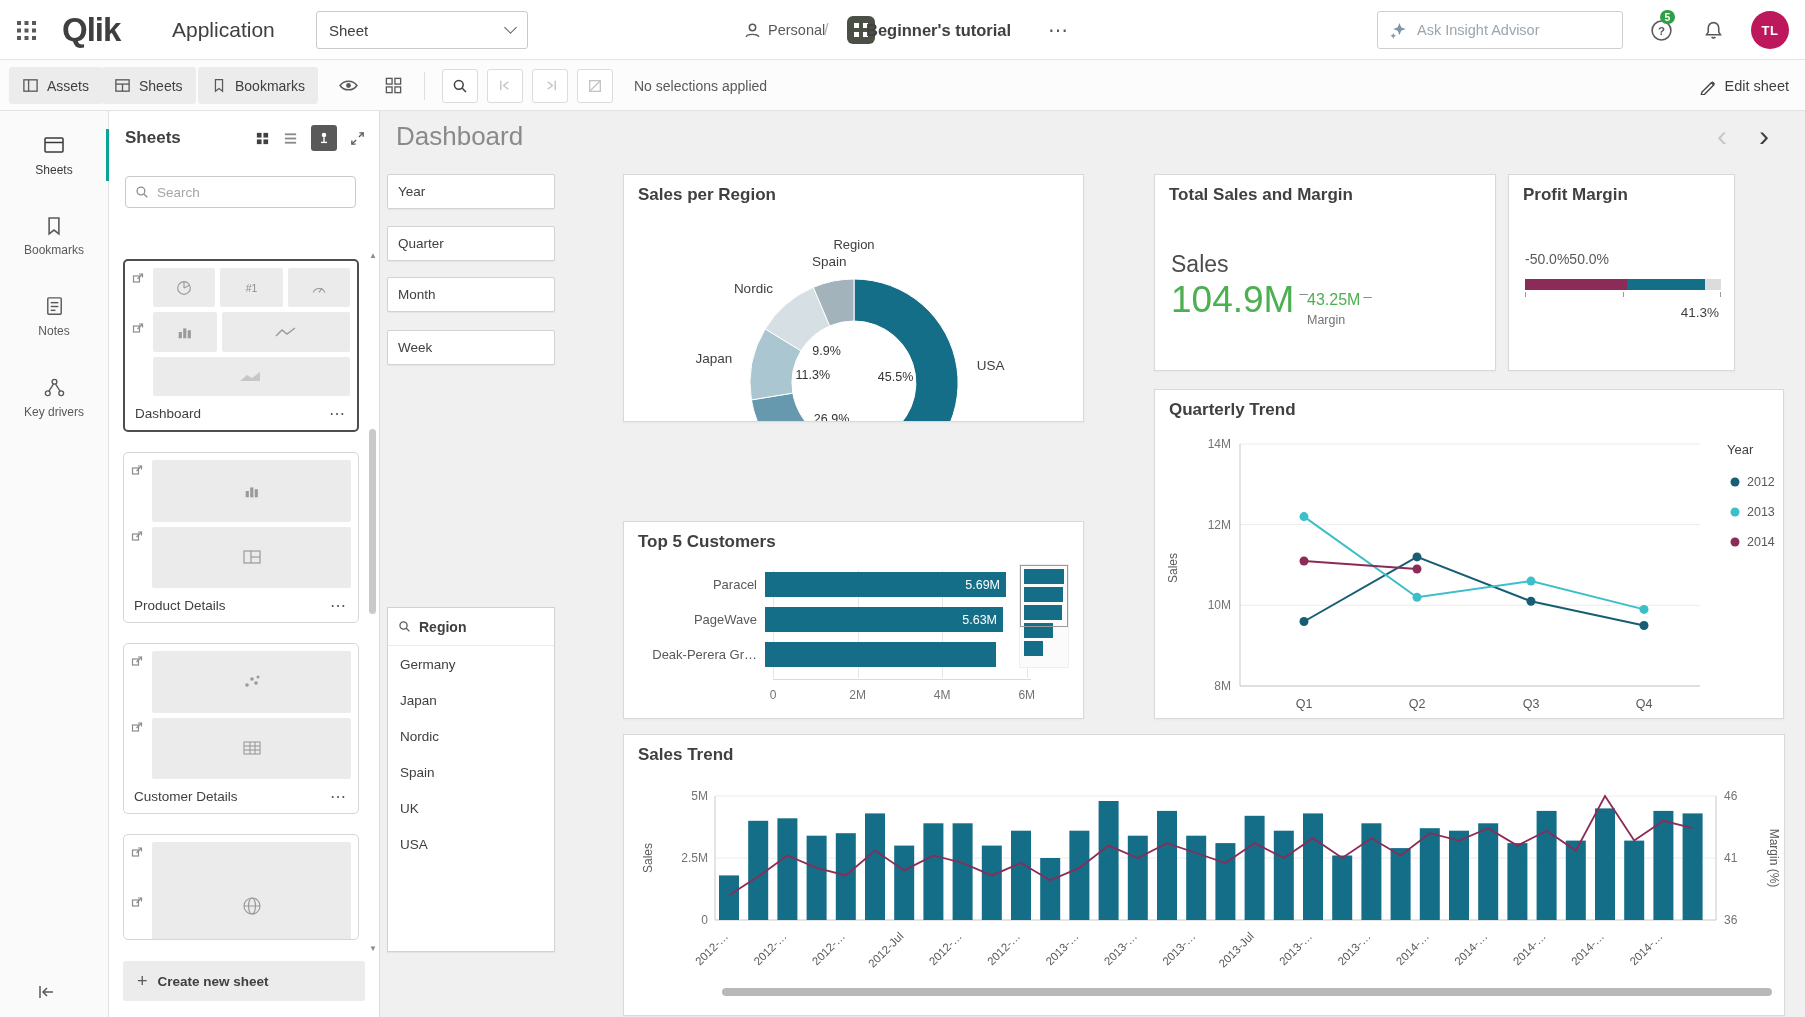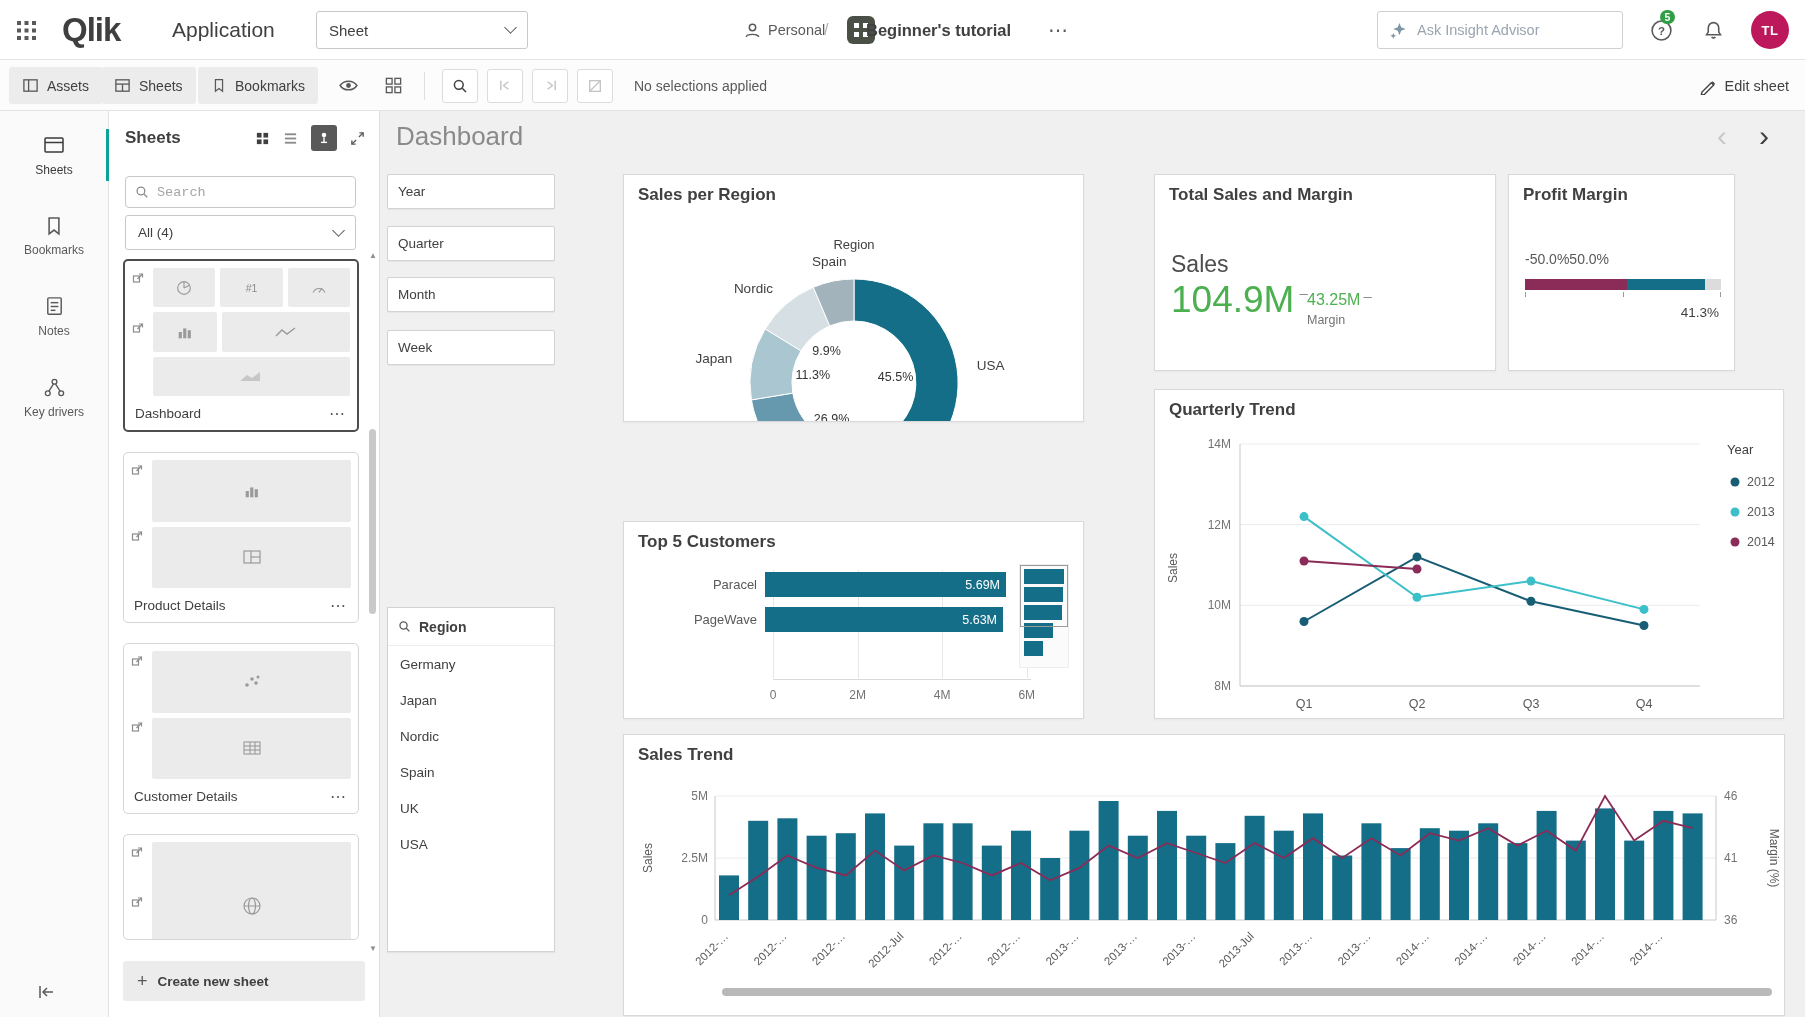--- a/index.html
+++ b/index.html
@@ -61,21 +61,21 @@
 .sheets-panel{position:absolute;left:109px;top:111px;bottom:0;width:271px;background:#fff;
               border-right:1px solid #dcdcdc;z-index:4}
 .sp-header{position:absolute;left:16px;right:14px;top:14px;display:flex;align-items:center;justify-content:space-between}
 .sp-title{font-size:17px;font-weight:bold;color:#404040}
 .sp-icons{display:flex;align-items:center;gap:13px}
 .pin-chip{width:26px;height:26px;background:#595959;border-radius:3px;display:flex;
           align-items:center;justify-content:center;cursor:pointer}
 .sp-search{position:absolute;left:16px;top:65px;width:231px;height:32px;border:1px solid #c9c9c9;
            border-radius:4px;display:flex;align-items:center;gap:8px;padding:0 9px}
 .sp-search input{border:none;outline:none;flex:1;font-size:13.5px;color:#404040;
-                 font-family:Liberation Mono, monospace}
+                 font-family:Liberation Sans, sans-serif}
 .sp-search input::placeholder{color:#a5a5a5}
 .sp-filter{position:absolute;left:16px;top:104px;width:231px;height:35px;font-size:13.5px}
 .sp-list{position:absolute;left:0;top:148px;right:10px;bottom:70px;overflow:hidden}
 .sheet-card{margin:0 10px 20px 14px;border:1px solid #d6d6d6;border-radius:5px;padding:5px;
             background:#fff;cursor:pointer}
 .sheet-card.selected{border:2px solid #4d4d4d}
 .sheet-card.partial{height:106px;overflow:hidden;margin-bottom:0}
 .thumb{display:flex;gap:5px;height:132px;padding:2px}
 .thumb-left{width:16px;display:flex;flex-direction:column;gap:8px;padding-top:4px;color:#8c8c8c}
 .thumb-main{flex:1;display:flex;flex-direction:column;gap:5px}
@@ -418,24 +418,20 @@
       </svg>
     </span>
   </div>
   <div class="sp-search">
     <svg width="14" height="14" viewBox="0 0 16 16">
       <circle cx="6.8" cy="6.8" r="4.4" fill="none" stroke="#8c8c8c" stroke-width="1.5"></circle>
       <line x1="10.2" y1="10.2" x2="14" y2="14" stroke="#8c8c8c" stroke-width="1.5"></line>
     </svg>
     <input type="text" placeholder="Search" style="">
   </div>
-  <div class="sp-filter select-box">
-    <span>All (4)</span>
-    <span class="chev"></span>
-  </div>
 
   <div class="sp-list">
 
     <div class="sheet-card selected">
       <div class="thumb">
         <div class="thumb-left">
           <svg width="12" height="12" viewBox="0 0 12 12">
               <g fill="none" stroke="#8c8c8c" stroke-width="1.2">
                 <rect x="1.5" y="4" width="6" height="6"></rect>
                 <polyline points="7,2 10.5,2 10.5,5.5"></polyline>
@@ -722,20 +718,26 @@
                 <span class="t5val">5.69M</span>
               </div>
             </div>
           </div>
           <div class="t5row">
             <span class="t5lab">PageWave</span>
             <div class="t5track">
               <div class="t5bar" style="width: 238px; background: rgb(21, 110, 135);">
                 <span class="t5val">5.63M</span>
               </div>
+            </div>
+          </div>
+          <div class="t5row">
+            <span class="t5lab">Deak-Perera Gr…</span>
+            <div class="t5track">
+              <div class="t5bar" style="width: 231px; background: rgb(21, 110, 135);"></div>
             </div>
           </div>
         </div>
       <div id="top5-axis">
           <span style="left: 135px;">0</span>
           <span style="left: 219.59px;">2M</span>
           <span style="left: 304.18px;">4M</span>
           <span style="left: 388.77px;">6M</span>
         </div>
       <div class="top5-preview" id="top5-preview">

